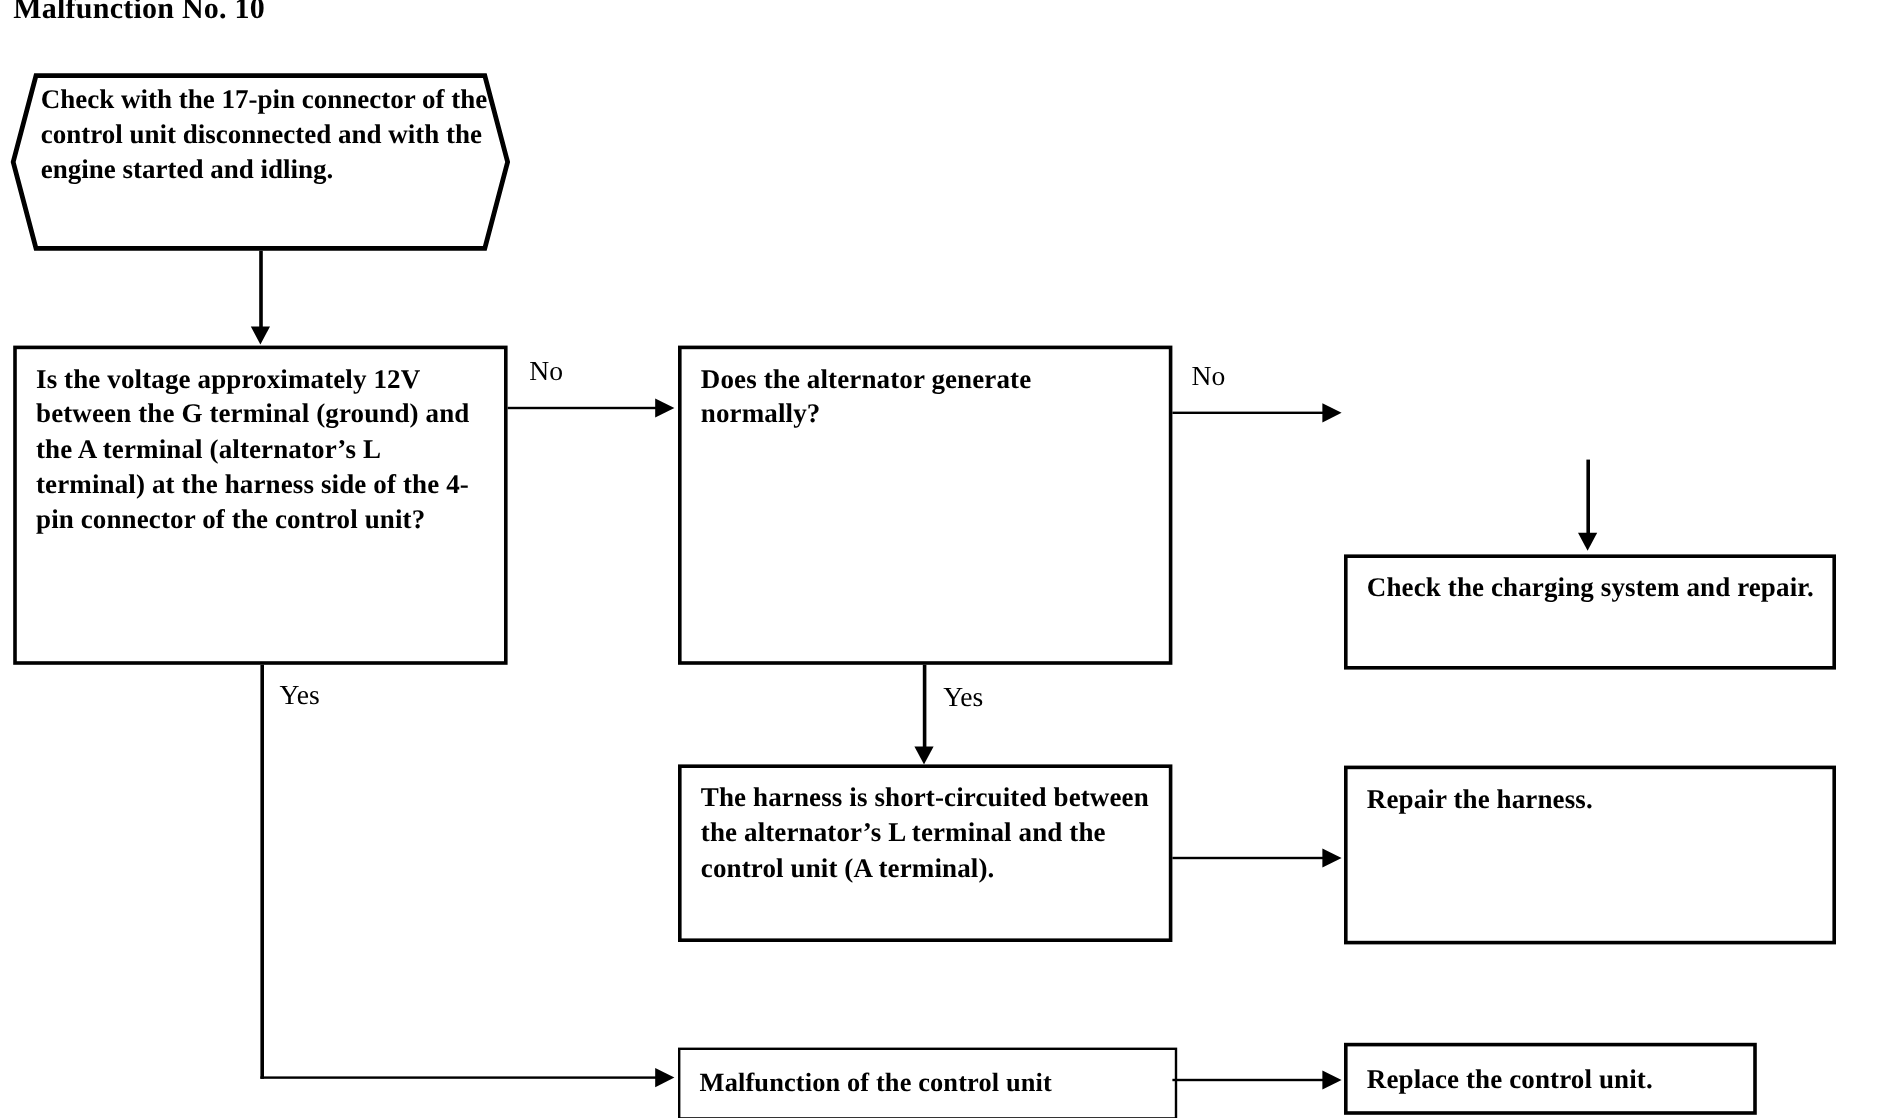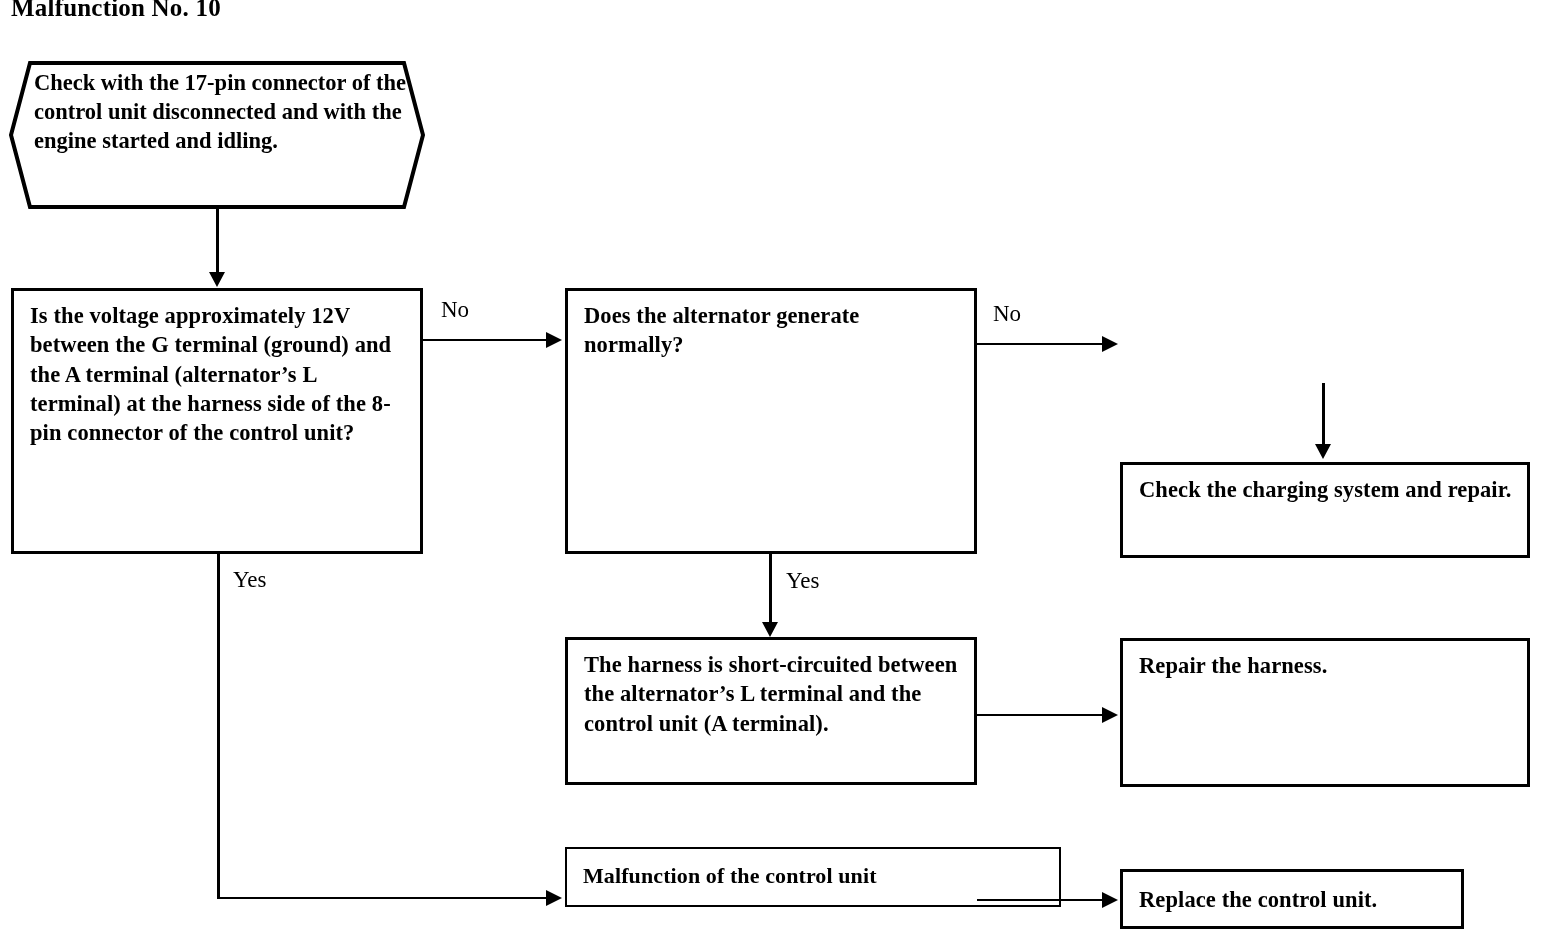--- a/index.html
+++ b/index.html
@@ -108,21 +108,21 @@
     <svg width="418" height="150" viewBox="0 0 418 150">
       <polygon points="22,3 396,3 415,75 396,147 22,147 3,75" fill="#ffffff" stroke="#000000" stroke-width="4" stroke-linejoin="miter"></polygon>
     </svg>
     <div class="txt">Check with the 17-pin connector of the control unit disconnected and with the engine started and idling.</div>
   </div>
 
   <div class="ln lnv" style="left:216px; top:209px; height:68px;"></div>
   <div class="arrow-d" style="left:209px; top:272px;"></div>
 
   <div class="node" style="left:11px; top:288px; width:412px; height:266px;">
-    <div class="txt">Is the voltage approximately 12V between the G terminal (ground) and the A terminal (alternator’s L terminal) at the harness side of the 8-pin connector of the control unit?</div>
+    <div class="txt">Is the voltage approximately 12V between the G terminal (ground) and the A terminal (alternator’s L terminal) at the harness side of the 4-pin connector of the control unit?</div>
   </div>
 
   <div class="elabel" style="left:441px; top:298px;">No</div>
   <div class="ln lnh hair" style="left:423px; top:339px; width:128px;"></div>
   <div class="arrow-r" style="left:546px; top:332px;"></div>
 
   <div class="elabel" style="left:233px; top:568px;">Yes</div>
   <div class="ln lnv" style="left:217px; top:554px; height:345px;"></div>
   <div class="ln lnh hair" style="left:217px; top:897px; width:334px;"></div>
   <div class="arrow-r" style="left:546px; top:890px;"></div>
@@ -151,21 +151,21 @@
     <div class="txt">Check the charging system and repair.</div>
   </div>
 
   <div class="ln lnh hair" style="left:977px; top:714px; width:128px;"></div>
   <div class="arrow-r" style="left:1102px; top:707px;"></div>
 
   <div class="node" style="left:1120px; top:638px; width:410px; height:149px;">
     <div class="txt">Repair the harness.</div>
   </div>
 
-  <div class="node thin" style="left:565px; top:847px; width:496px; height:60px;">
+  <div class="node thin" style="left:565px; top:873px; width:416px; height:60px;">
     <div class="txt" style="top:13px;">Malfunction of the control unit</div>
   </div>
 
   <div class="ln lnh hair" style="left:977px; top:899px; width:128px;"></div>
   <div class="arrow-r" style="left:1102px; top:892px;"></div>
 
   <div class="node" style="left:1120px; top:869px; width:344px; height:60px;">
     <div class="txt" style="top:13px;">Replace the control unit.</div>
   </div>
 

